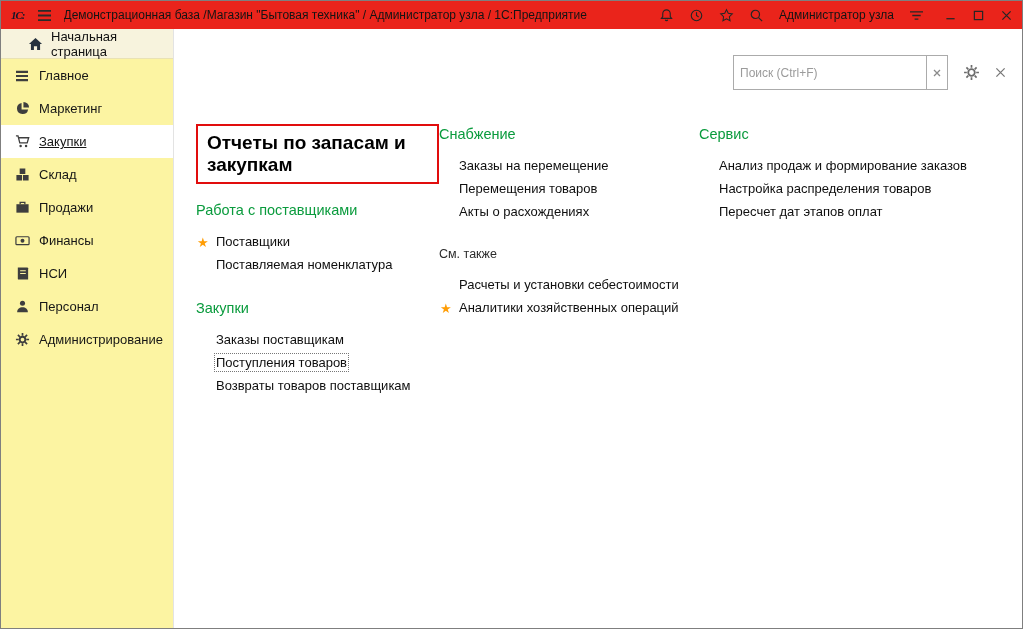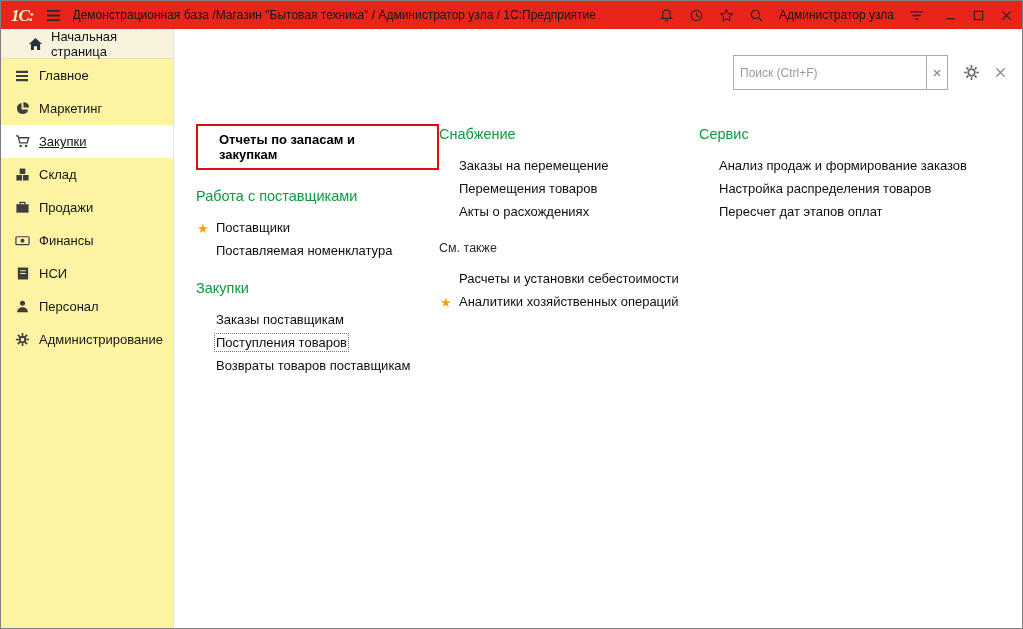--- a/index.html
+++ b/index.html
@@ -2,21 +2,21 @@
 <html><head>
 <meta charset="utf-8">
 <style>
   *{box-sizing:border-box;margin:0;padding:0}
   html,body{width:1023px;height:629px;overflow:hidden}
   body{font-family:"Liberation Sans",sans-serif;background:#fff}
   .window{width:1023px;height:629px;border:1px solid #7f7f7f;display:flex;flex-direction:column;background:#fff}
 
   
   .topbar{flex:0 0 28px;height:28px;background:#ea241b;display:flex;align-items:center;padding:0 10px;gap:12px}
-  .logo{font-family:"Liberation Serif",serif;font-style:italic;font-weight:bold;font-size:17px;color:#fef9c3;letter-spacing:-1px;line-height:1}
+  .logo{font-family:"Liberation Serif",serif;font-style:italic;font-weight:bold;font-size:11px;color:#0f172a;letter-spacing:-1px;line-height:1}
   .tb-title{font-size:12px;color:#141414;white-space:nowrap;overflow:hidden}
   .tb-right{margin-left:auto;display:flex;gap:15px}
   .tb-user{font-size:12px;color:#141414;white-space:nowrap}
   .icon-btn{display:flex;align-items:center;justify-content:center;cursor:default}
   .wc{display:flex;align-items:center;gap:17px;margin-left:6px}
 
   
   .body{flex:1;display:flex;min-height:0}
   .sidebar{flex:0 0 172px;width:172px;background:#fcf4a2;display:flex;flex-direction:column}
   .home-row{height:30px;background:#f7f3dd;border-bottom:1px solid #e9e2b4;display:flex;align-items:center;gap:8px;padding-left:26px;font-size:13px;color:#111}
@@ -32,23 +32,23 @@
   .search-wrap{display:flex;align-items:stretch;height:35px;border:1px solid #ababab;background:#fff}
   .search-input{width:192px;border:none;outline:none;padding:0 6px;font-size:12px;font-family:inherit;color:#333;background:transparent}
   .search-input::placeholder{color:#9b9b9b}
   .search-clear{width:21px;border:none;border-left:1px solid #ababab;background:#fff;display:flex;align-items:center;justify-content:center}
 
   
   .columns{position:absolute;left:22px;top:95px;right:8px;display:flex;align-items:flex-start}
   .col1{width:243px}
   .col2{width:260px;padding-top:2px}
   .col3{flex:1;padding-top:2px}
-  .highlight-box{display:inline-block;border:2px solid #e10d0d;background:#fff;padding:6px 21px;font-size:13px;font-weight:bold;color:#000;margin-bottom:18px}
+  .highlight-box{display:inline-block;border:2px solid #e10d0d;background:#fff;padding:6px 9px;font-size:19px;font-weight:bold;color:#000;margin-bottom:18px}
   .sec-heading{font-size:14.5px;color:#0a9b3d;margin-bottom:12px;font-weight:normal}
-  .section + .section{margin-top:18px}
+  .section + .section{margin-top:24px}
   .see-also .sec-heading{color:#2c2c2c;font-size:12.5px}
   .item{position:relative;min-height:23px;display:flex;align-items:center;padding-left:20px;font-size:13px;color:#0f0f0f}
   .item .star{position:absolute;left:1px;top:50%;transform:translateY(-50%);color:#ff9d05;font-size:13px;line-height:1}
   .focus-box{outline:1px dotted #777;outline-offset:1px}
 </style>
 </head>
 <body>
 
 <div class="window">
 

